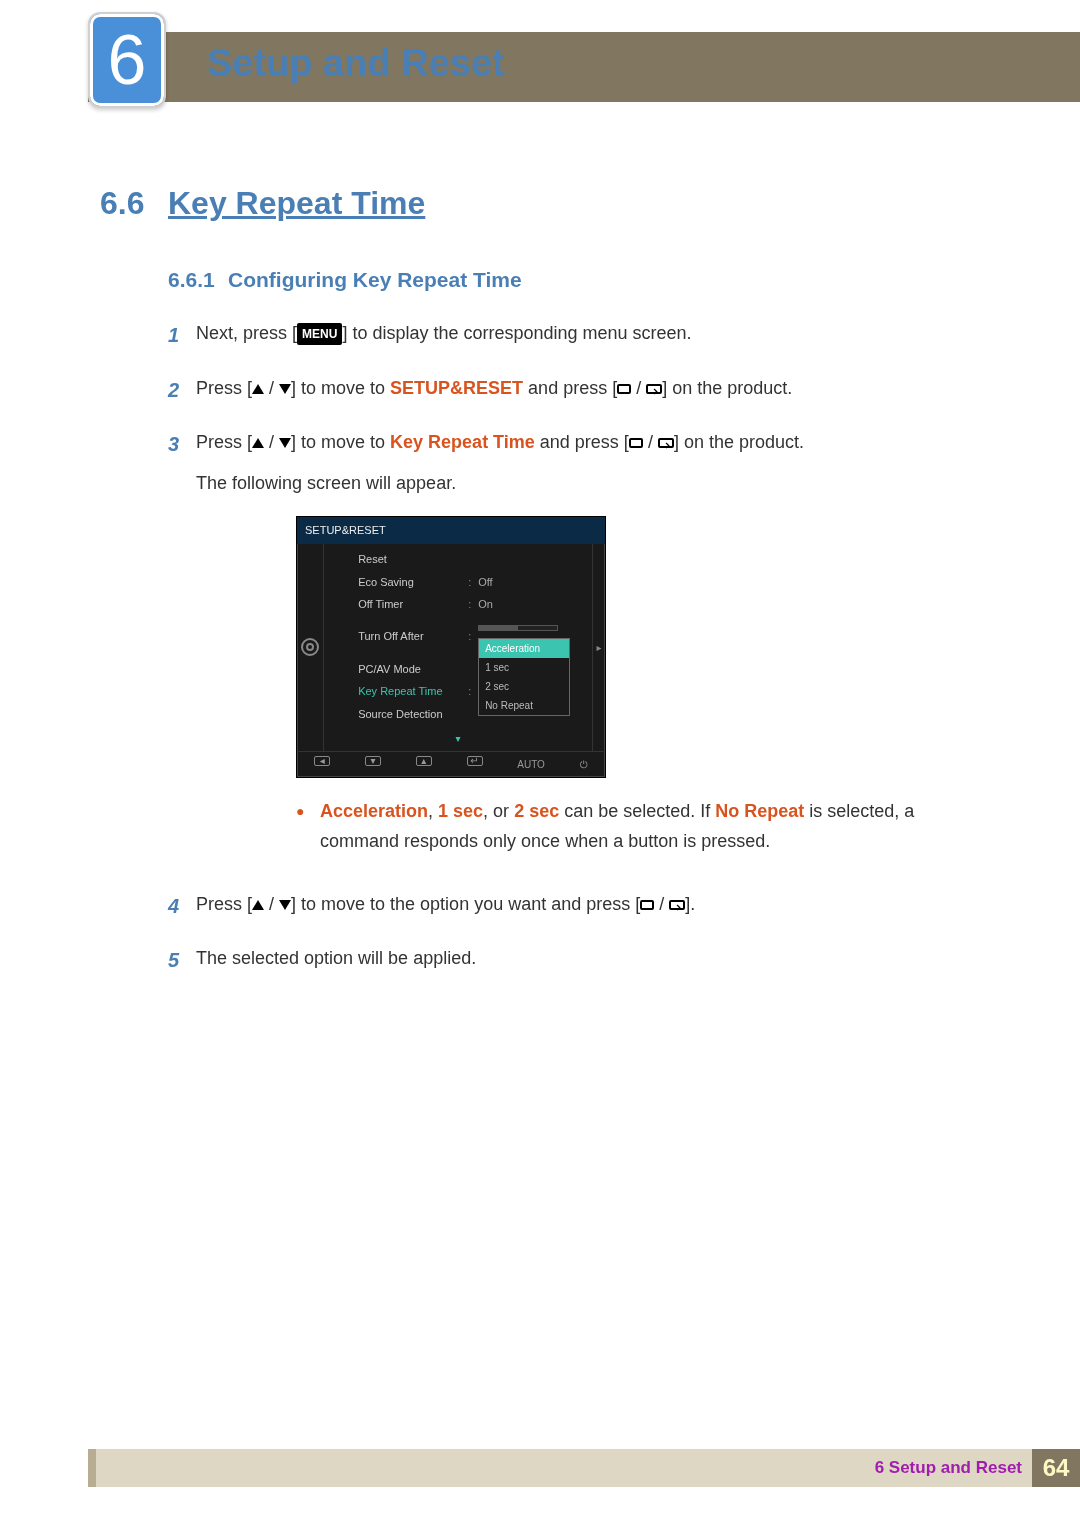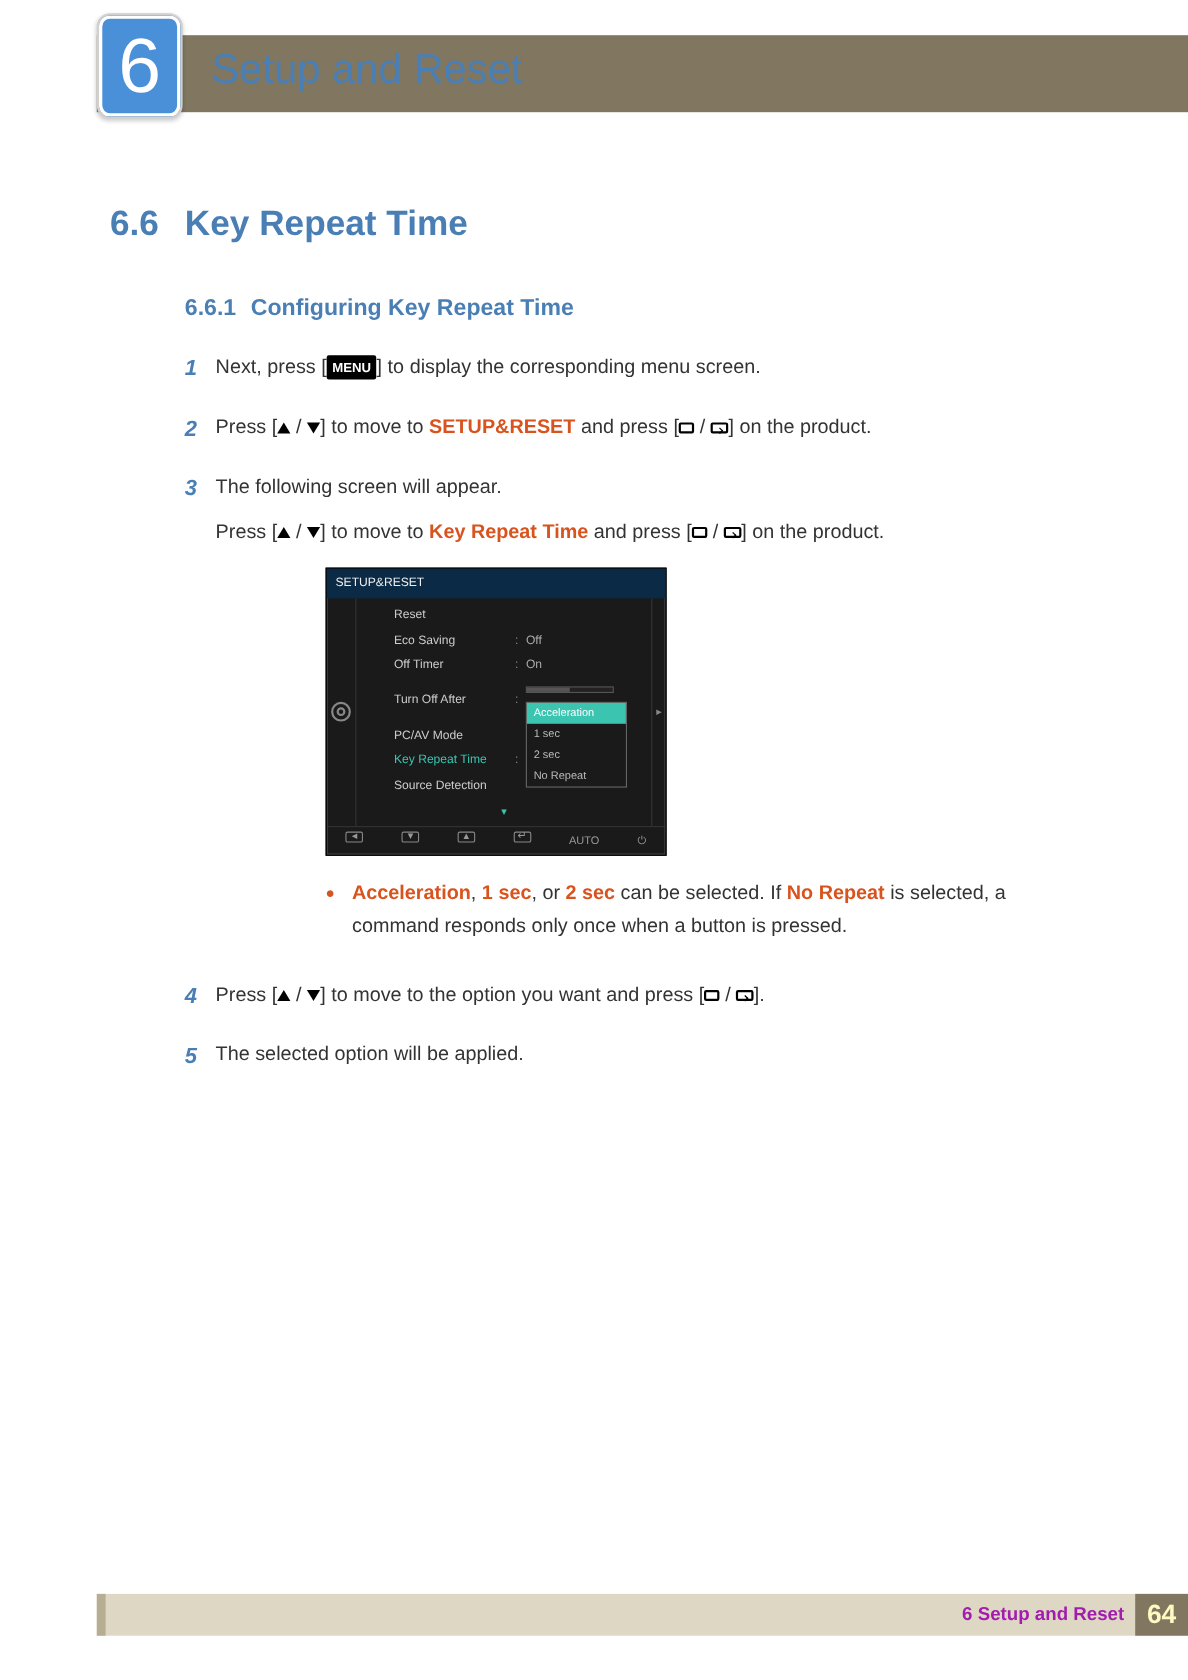--- a/index.html
+++ b/index.html
@@ -25,29 +25,30 @@
     background: #4a90d9;
     border-radius: 12px 12px 12px 12px;
     display:flex; align-items:center; justify-content:center;
     box-shadow: inset 0 0 0 3px #fff, 0 2px 4px rgba(0,0,0,0.2);
     border: 2px solid #d0d0d0;
   }
   .chapter-num {
     color:#fff; font-size:70px; font-weight:400;
   }
   .chapter-title {
-    position:absolute; top:42px; left:192px;
-    color:#4a7fb5; font-size:38px; font-weight:normal;
+    position:absolute; top:42px; left:207px;
+    color:#4a7fb5; font-size:38px; font-weight:bold;
   }
   .content {
     position:absolute; top:185px; left:100px; right:90px;
   }
   .h2 {
     color:#4a7fb5; font-size:32px; font-weight:bold;
     margin-bottom:46px;
+    text-decoration:underline;
   }
   .h2 .num { display:inline-block; width:68px; }
   .intro {
     font-size:18px; color:#333; margin-left:68px; margin-bottom:34px;
   }
   .h3 {
     color:#4a7fb5; font-size:21px; font-weight:bold;
     margin-left:68px; margin-bottom:26px;
   }
   .h3 .num { display:inline-block; width:60px; }
@@ -162,24 +163,24 @@
       <div class="sb">
         <p>
           <span>Press [</span><span class="arrow-up"></span> / <span class="arrow-down"></span><span>] to move to </span><span class="hl-bold">SETUP&amp;RESET</span><span> and press [</span><span class="icon-rect"></span> / <span class="icon-enter"></span><span>] on the product.</span>
         </p>
       </div>
     </div>
 
     <div class="step">
       <div class="sn">3</div>
       <div class="sb">
+        <p>
+          <span>Press [</span><span class="arrow-up"></span> / <span class="arrow-down"></span><span>] to move to </span><span class="hl-bold">Key Repeat Time</span><span> and press [</span><span class="icon-rect"></span> / <span class="icon-enter"></span><span>] on the product.</span>
+        </p>
         <p>The following screen will appear.</p>
-        <p>
-          <span>Press [</span><span class="arrow-up"></span> / <span class="arrow-down"></span><span>] to move to </span><span class="hl-bold">Key Repeat Time</span><span> and press [</span><span class="icon-rect"></span> / <span class="icon-enter"></span><span>] on the product.</span>
-        </p>
 
         <div class="osd-wrap">
           <div class="osd">
             <div class="osd-title">SETUP&amp;RESET</div>
             <div class="osd-body">
               <div class="osd-side">
                   <div class="osd-gear"></div>
                 </div>
               <div class="osd-list">
                 <div class="osd-row">

